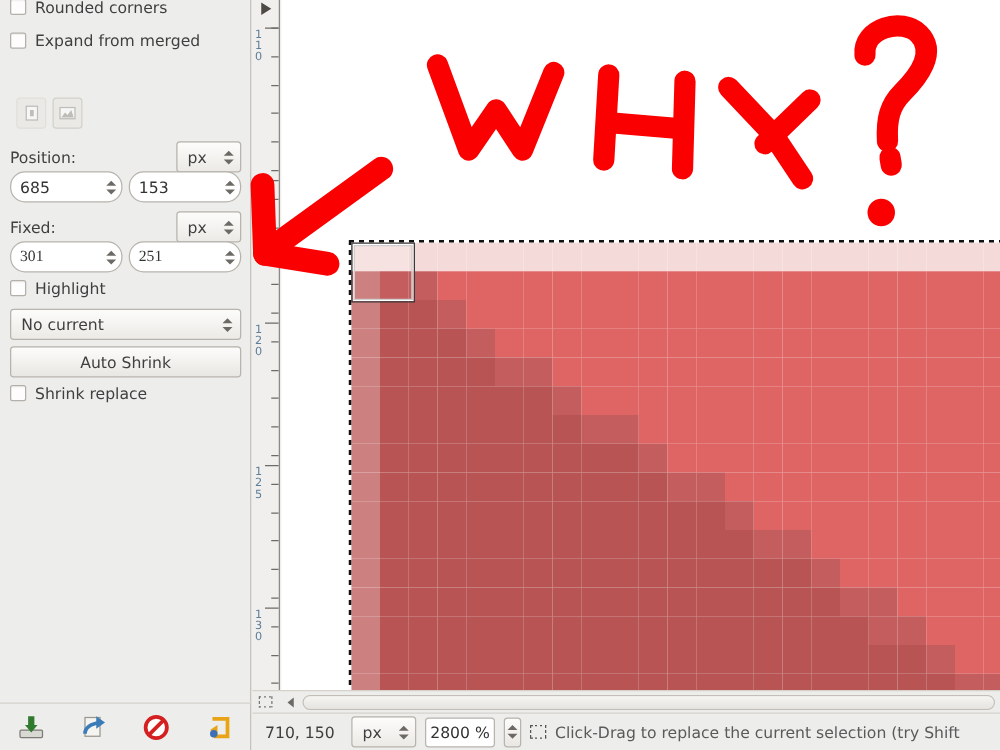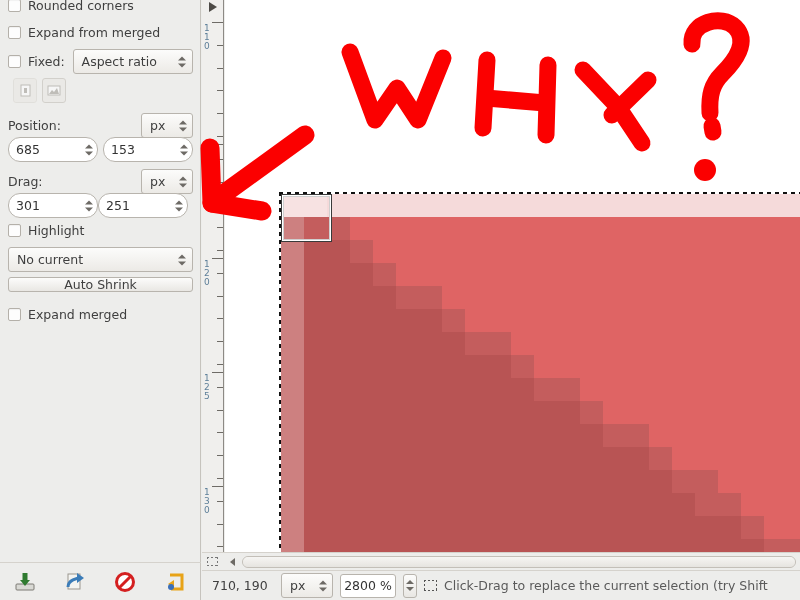--- a/index.html
+++ b/index.html
@@ -86,21 +86,21 @@
     background: linear-gradient(#fcfcfb,#eceae6);
     border: 1px solid #b8b4ad;
     border-radius: 3px;
     padding-left: 8px;
     color: #3f3f3f;
   }
   .unit .arrows { position: absolute; right: 5px; top: 50%; transform: translateY(-50%); }
 
   .btn {
     display: flex; align-items: center; justify-content: center;
-    height: 15px;
+    height: 25px;
     background: linear-gradient(#fcfcfb,#e9e7e3);
     border: 1px solid #b8b4ad;
     border-radius: 3px;
     color: #3f3f3f;
   }
   .iconbtn {
     width: 24px; height: 25px;
     display: flex; align-items: center; justify-content: center;
     border: 1px solid #d7d4ce;
     border-radius: 3px;
@@ -260,31 +260,20 @@
     <div class="opt-row" style="position:absolute;left:8px;top:-2px;">
       <span class="cb"></span>
       <span class="cb-label">Rounded corners</span>
     </div>
 
     <div class="opt-row" style="position:absolute;left:8px;top:25px;">
       <span class="cb"></span>
       <span class="cb-label">Expand from merged</span>
     </div>
 
-    <div class="opt-row" style="position:absolute;left:8px;top:49px;width:185px;">
-      <span class="cb"></span>
-      <span class="cb-label" style="margin-right:8px;">Fixed:</span>
-      <div class="combo" style="flex:1;">
-        <span>Aspect ratio</span>
-        <span class="arrows">
-            <i class="up"></i>
-            <i class="dn"></i>
-          </span>
-      </div>
-    </div>
 
     <div style="position:absolute;left:13px;top:78px;display:flex;align-items:center;gap:5px;">
       <div class="iconbtn">
         <svg width="11" height="13" viewBox="0 0 11 13">
             <rect x="1" y="1" width="9" height="11" fill="#fff" stroke="#9a968f"></rect>
             <rect x="4" y="4" width="3" height="5" fill="#9a968f"></rect>
           </svg>
       </div>
       <div class="iconbtn" style="border-color:#bdb9b2;">
         <svg width="14" height="11" viewBox="0 0 14 11">
@@ -315,30 +304,30 @@
       <div class="spin" style="width:90px;">
         <span>153</span>
         <span class="arrows">
             <i class="up"></i>
             <i class="dn"></i>
           </span>
       </div>
     </div>
 
     <div style="position:absolute;left:8px;top:169px;width:185px;display:flex;align-items:center;justify-content:space-between;">
-      <span class="section-label">Drag:</span>
+      <span class="section-label">Fixed:</span>
       <div class="unit">
         <span>px</span>
         <span class="arrows">
             <i class="up"></i>
             <i class="dn"></i>
           </span>
       </div>
     </div>
-    <div style="position:absolute;left:8px;top:193px;width:185px;display:flex;">
+    <div style="position:absolute;left:8px;top:193px;width:185px;display:flex;gap:5px;font-family:Liberation Serif, serif;">
       <div class="spin" style="width:90px;">
         <span>301</span>
         <span class="arrows">
             <i class="up"></i>
             <i class="dn"></i>
           </span>
       </div>
       <div class="spin" style="width:90px;">
         <span>251</span>
         <span class="arrows">
@@ -360,21 +349,21 @@
           <i class="dn"></i>
         </span>
     </div>
 
     <div class="btn" style="position:absolute;left:8px;top:277px;width:185px;">
       <span>Auto Shrink</span>
     </div>
 
     <div class="opt-row" style="position:absolute;left:8px;top:307px;">
       <span class="cb"></span>
-      <span class="cb-label">Expand merged</span>
+      <span class="cb-label">Shrink replace</span>
     </div>
   </div>
 
   <div id="panel-bottom">
     <div class="slot">
       <svg width="22" height="22" viewBox="0 0 22 22">
         <rect x="2" y="13" width="18" height="6" rx="1" fill="#d9d9d4" stroke="#7d7a74"></rect>
         <path d="M11 2 L11 10" stroke="#2f7a2f" stroke-width="5"></path>
         <path d="M6 9 L11 15 L16 9 Z" fill="#2f7a2f"></path>
       </svg>
@@ -864,21 +853,21 @@
     </div>
     <div class="navbox">
       <span class="sb-arrow"></span>
     </div>
     <div class="trough">
       <div class="thumb"></div>
     </div>
   </div>
 
   <div id="statusbar">
-    <span class="pos">710, 190</span>
+    <span class="pos">710, 150</span>
     <div class="unit">
       <span>px</span>
       <span class="arrows">
           <i class="up"></i>
           <i class="dn"></i>
         </span>
     </div>
     <div class="zoomentry">
       <span>2800 %</span>
     </div>

